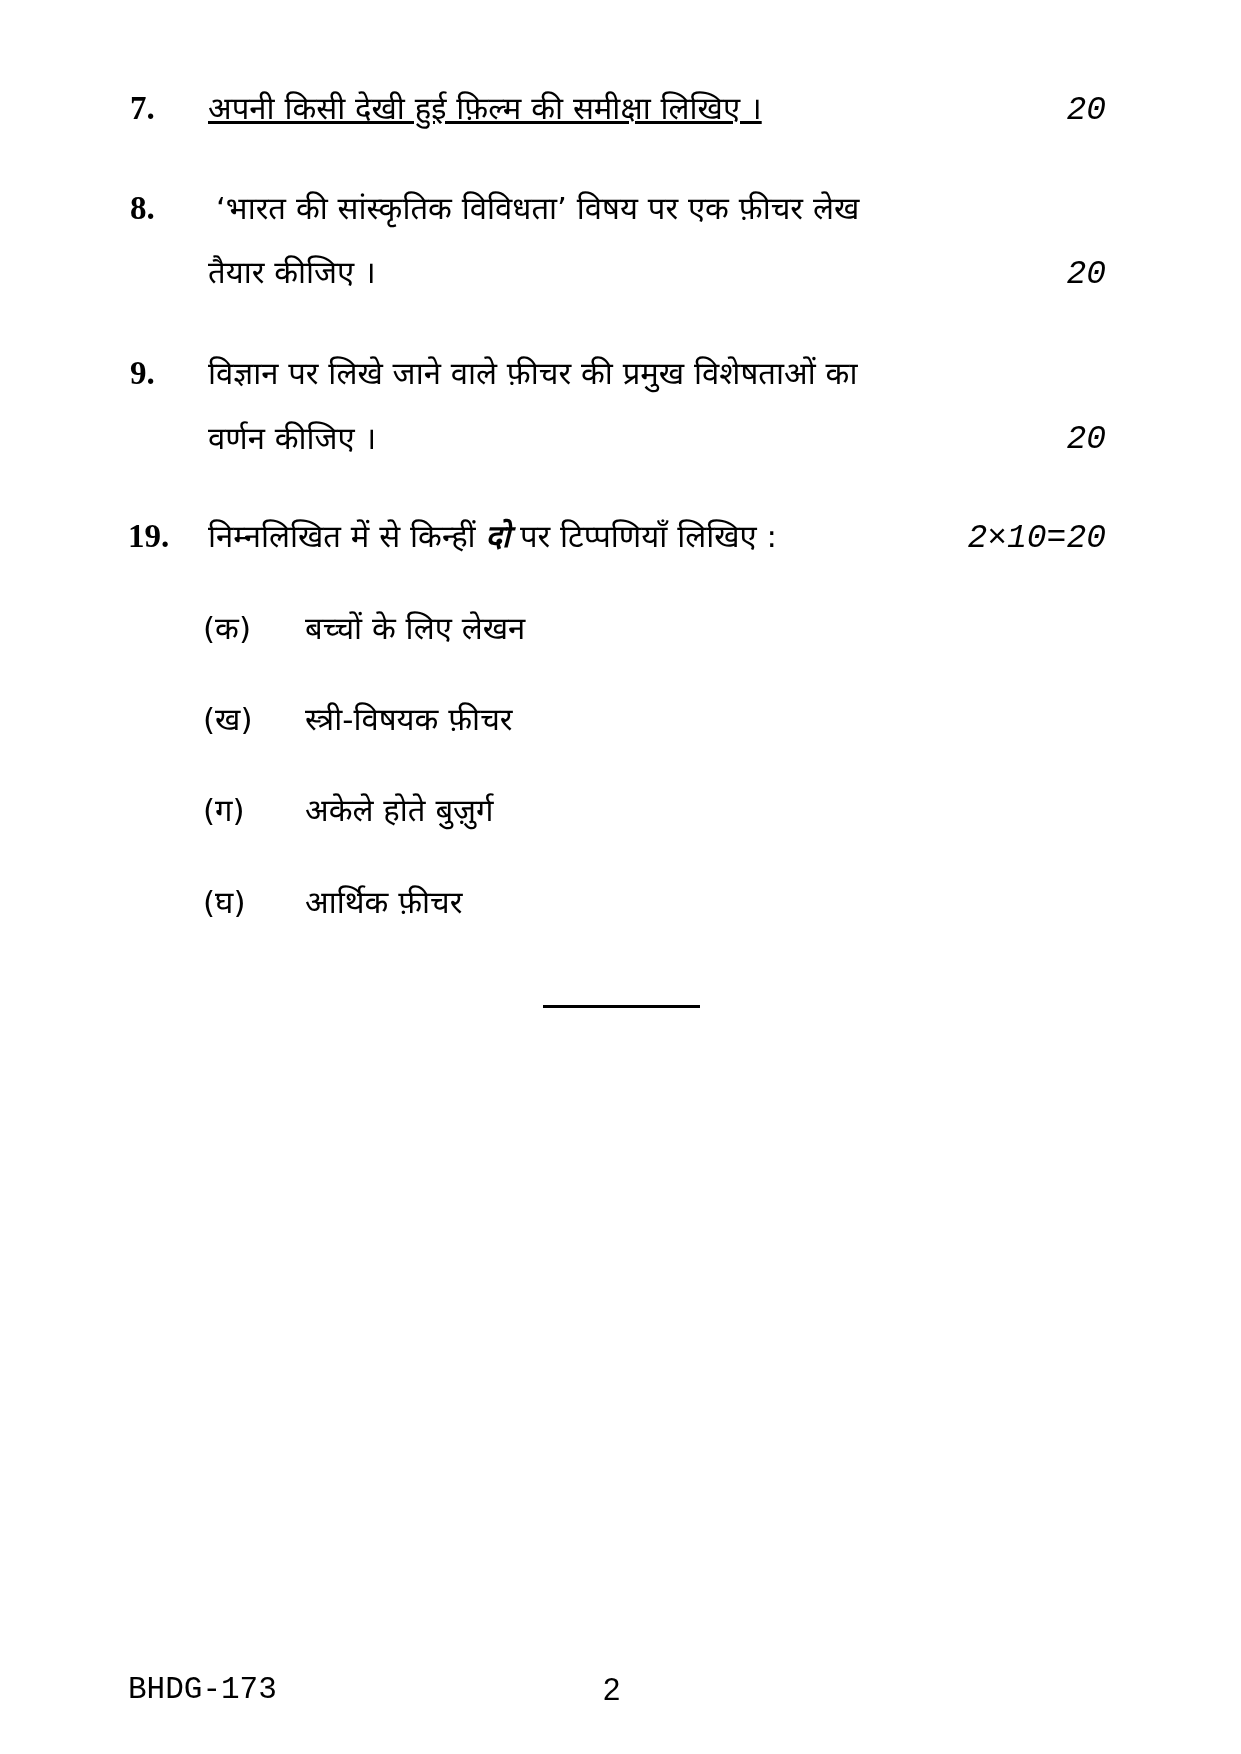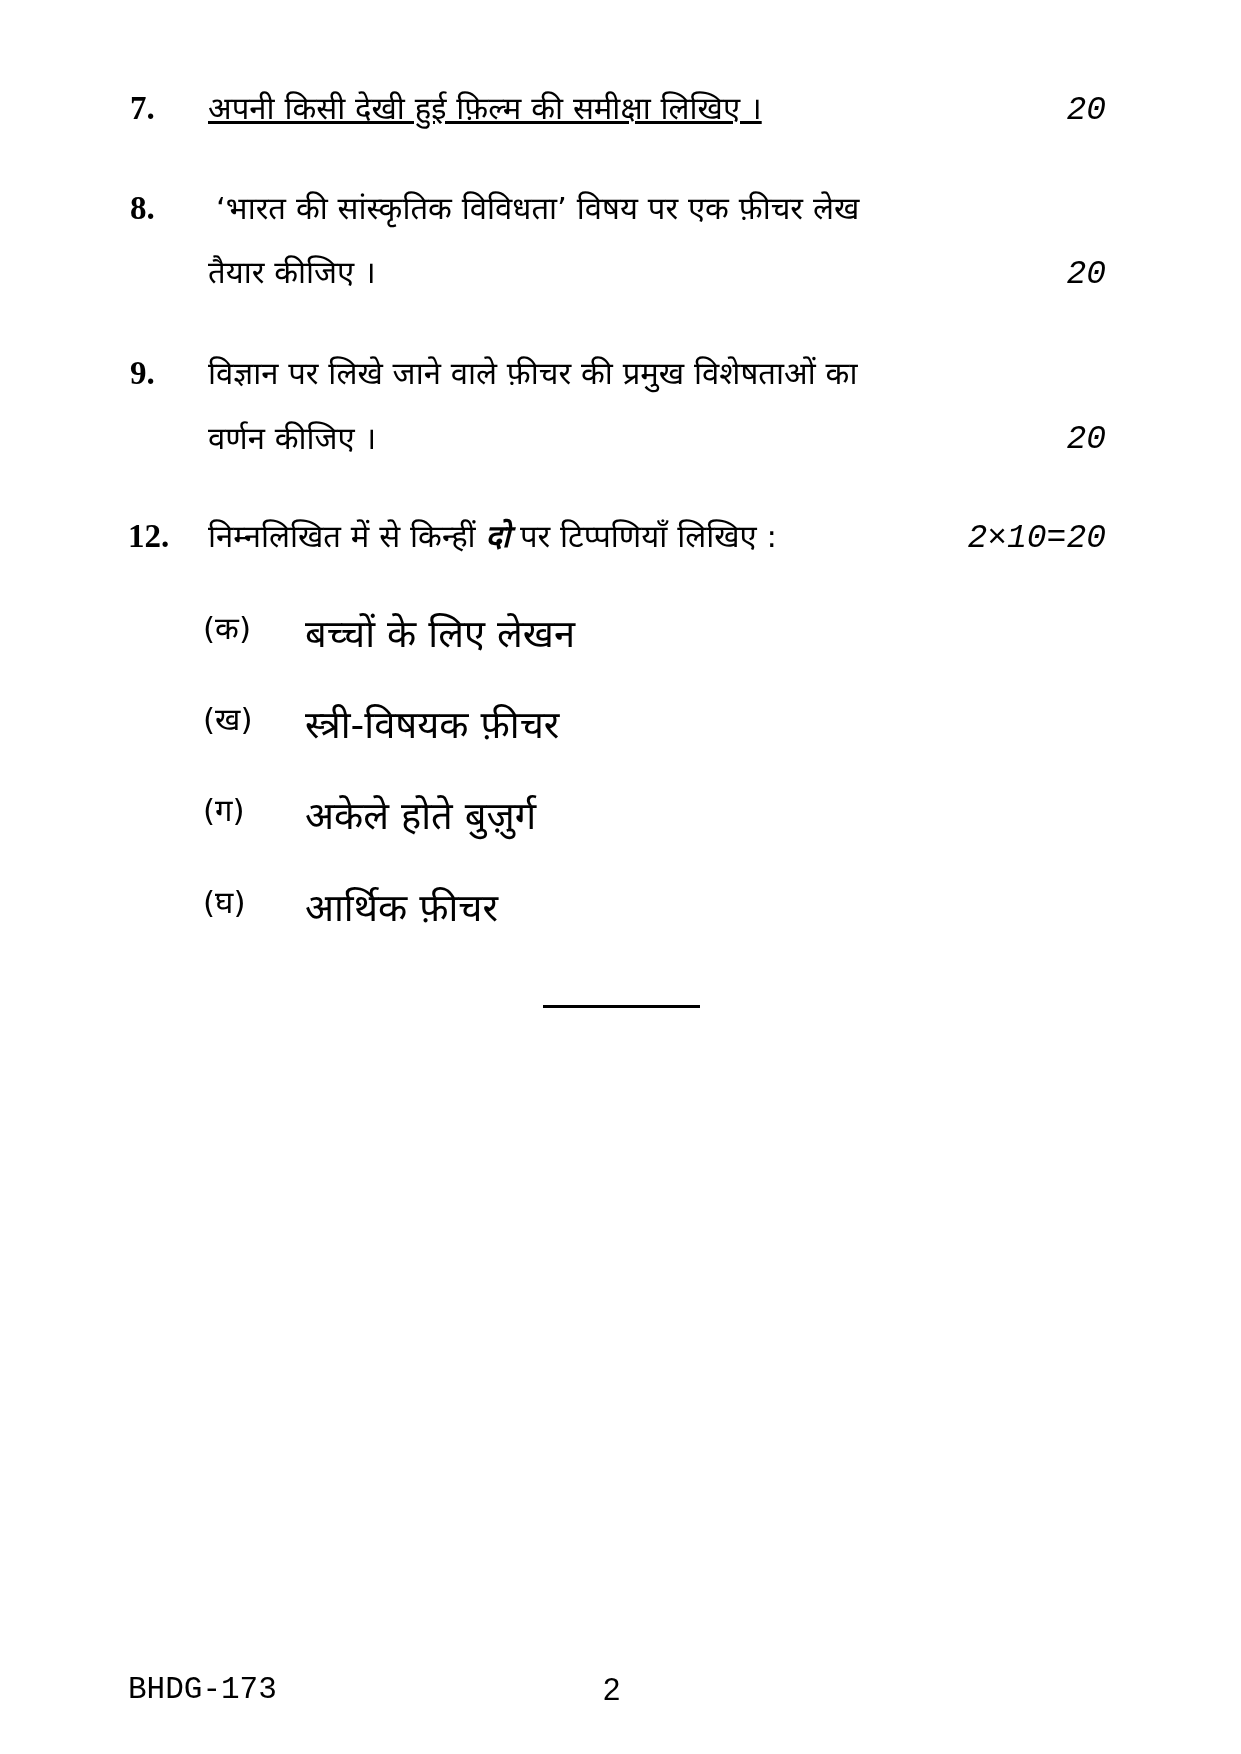--- a/index.html
+++ b/index.html
@@ -46,21 +46,21 @@
       position: absolute;
       left: 203px;
       font-family: "DejaVu Sans", "Liberation Sans", sans-serif;
       font-size: 31px;
       white-space: nowrap;
     }
     .sub-text {
       position: absolute;
       left: 305px;
       font-family: "DejaVu Sans", "Liberation Sans", sans-serif;
-      font-size: 38px;
+      font-size: 31px;
       white-space: nowrap;
     }
     .divider {
       position: absolute;
       left: 543px;
       top: 1005px;
       width: 157px;
       height: 3px;
       background: #000000;
     }
@@ -96,21 +96,21 @@
 </div>
 
 <div>
   <span class="q-num" style="top:355px;">9.</span>
   <span class="q-text" style="top:353px;">विज्ञान पर लिखे जाने वाले फ़ीचर की प्रमुख विशेषताओं का</span>
   <span class="q-text" style="top:418px;text-align:right;">वर्णन कीजिए ।</span>
   <span class="marks" style="top:421px;">20</span>
 </div>
 
 <div>
-  <span class="q-num" style="top:518px; left:128px;">12.</span>
+  <span class="q-num" style="top:518px; left:128px;">19.</span>
   <span class="q-text" style="top:516px;"><span>निम्नलिखित में से किन्हीं</span> <span class="bold-italic">दो</span> <span>पर टिप्पणियाँ लिखिए :</span></span>
   <span class="marks" style="top:520px;margin-left:32px;">2×10=20</span>
 
   <div>
     <span class="sub-label" style="top:606px;">(क)</span>
     <span class="sub-text" style="top:606px;">बच्चों के लिए लेखन</span>
   </div>
   <div>
     <span class="sub-label" style="top:697px;">(ख)</span>
     <span class="sub-text" style="top:697px;">स्त्री-विषयक फ़ीचर</span>

